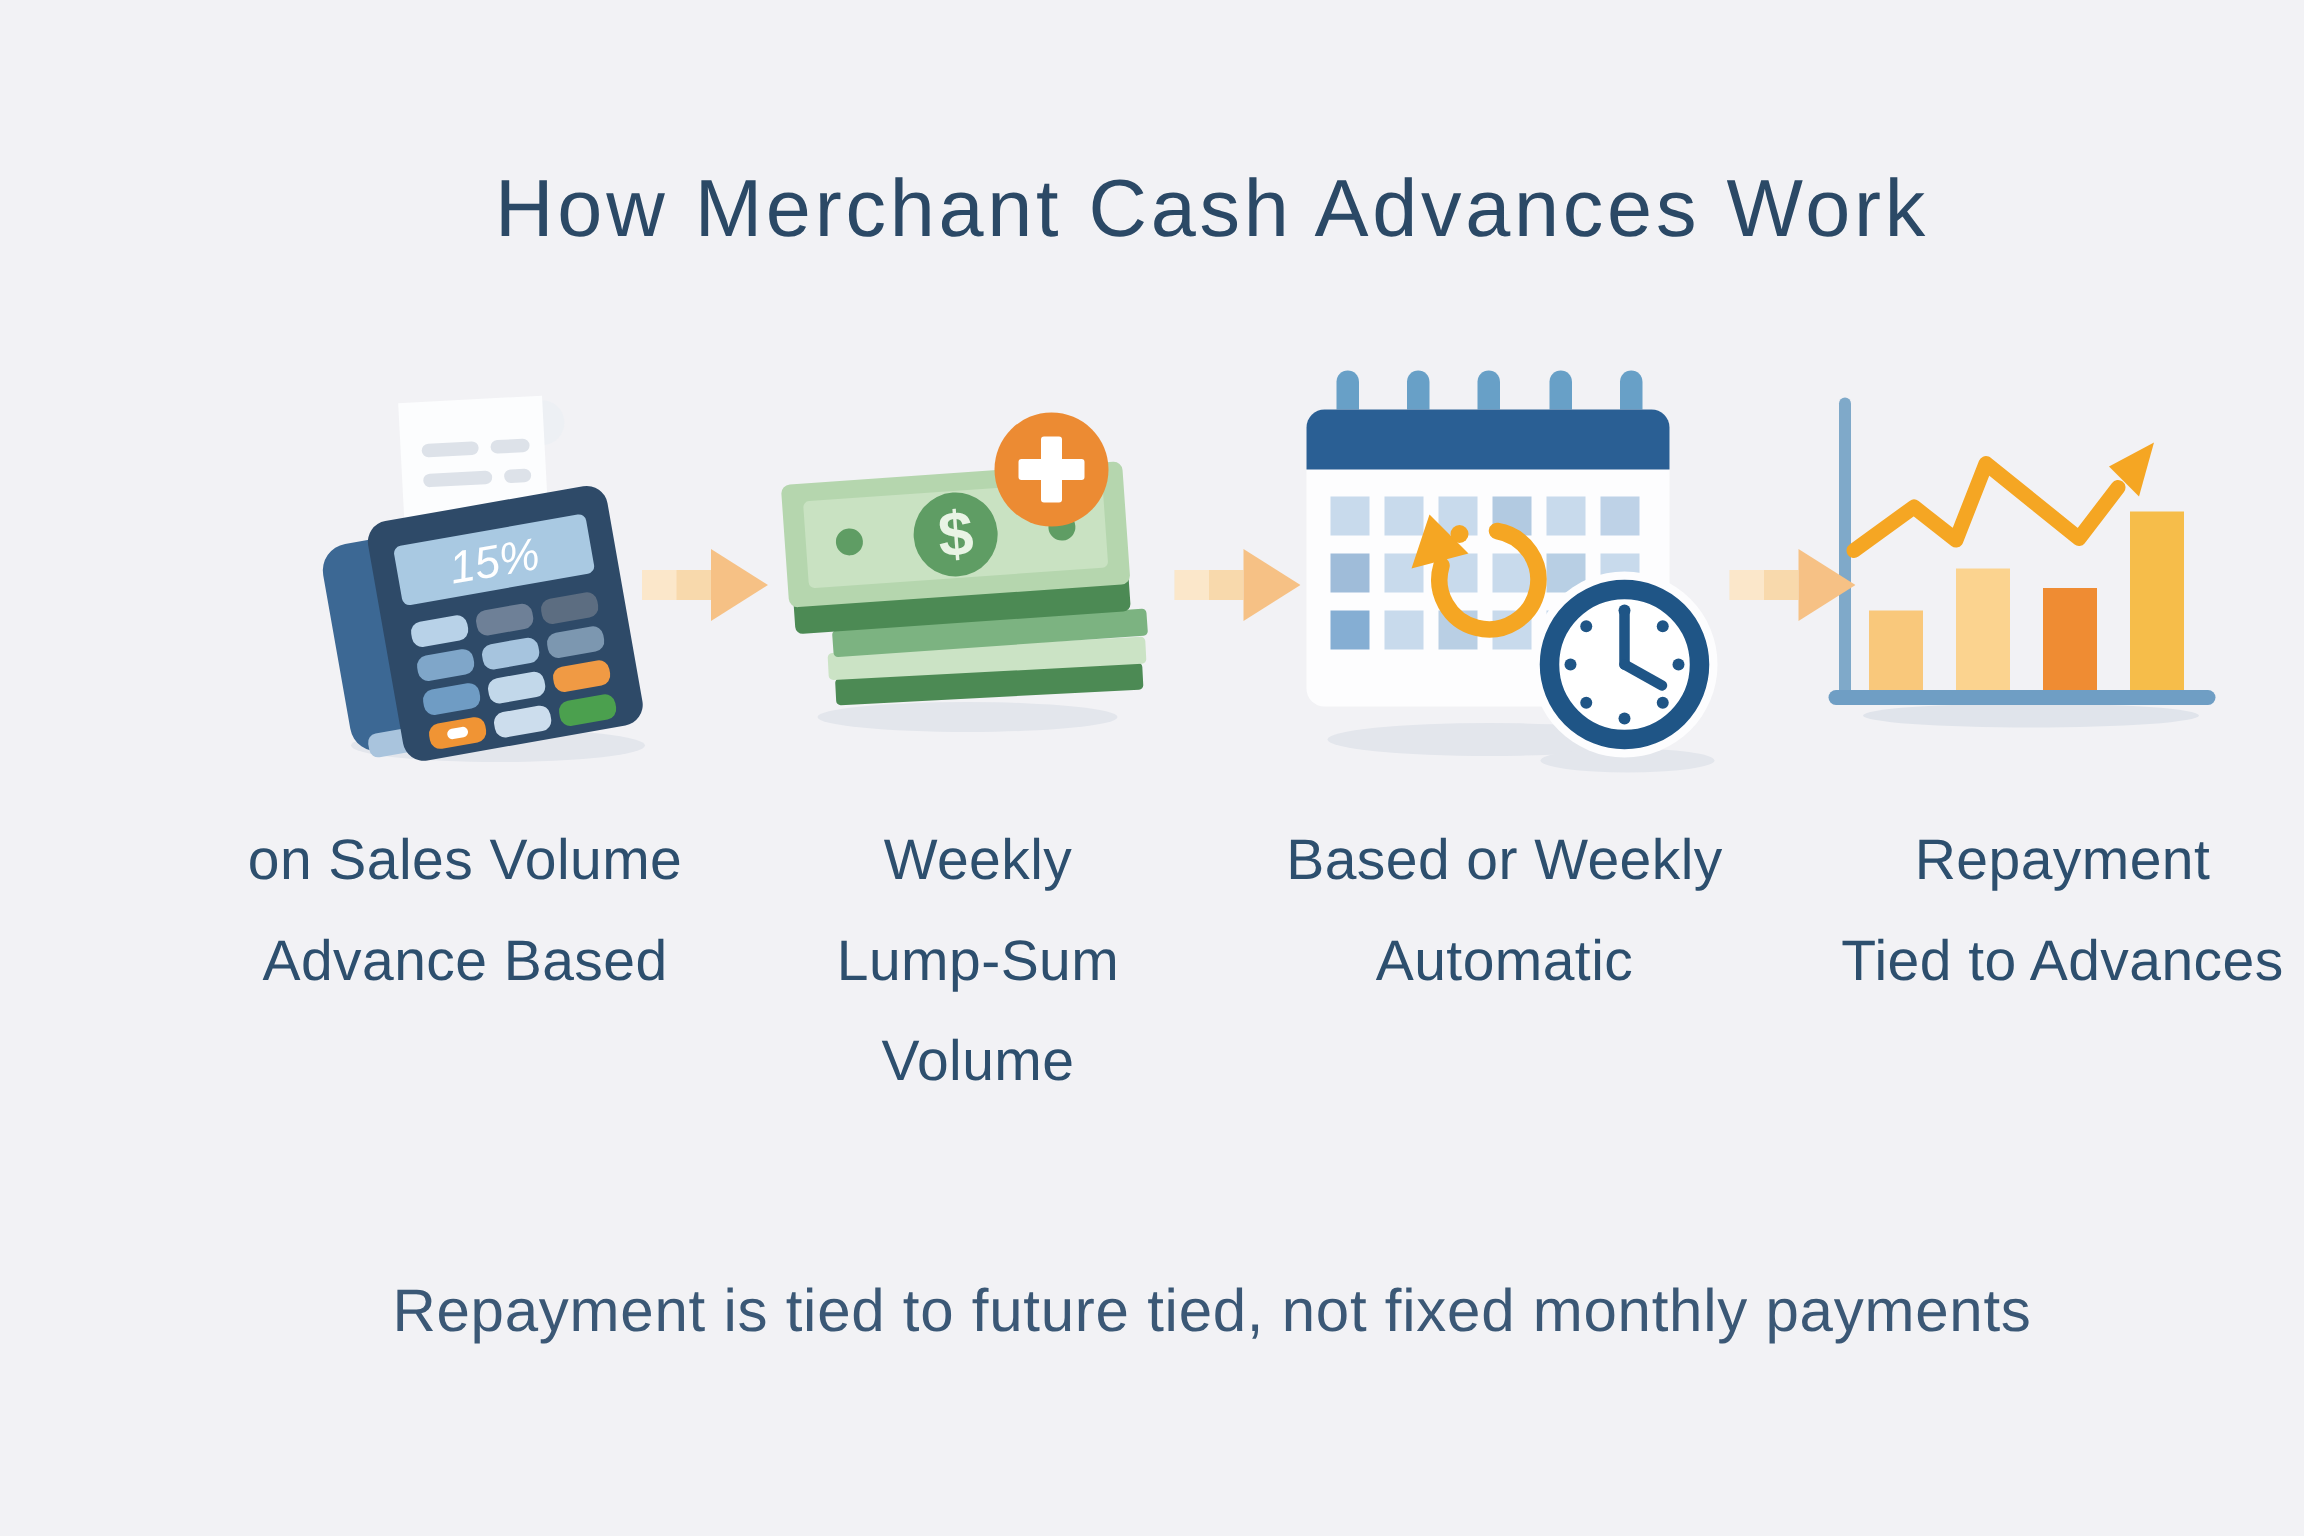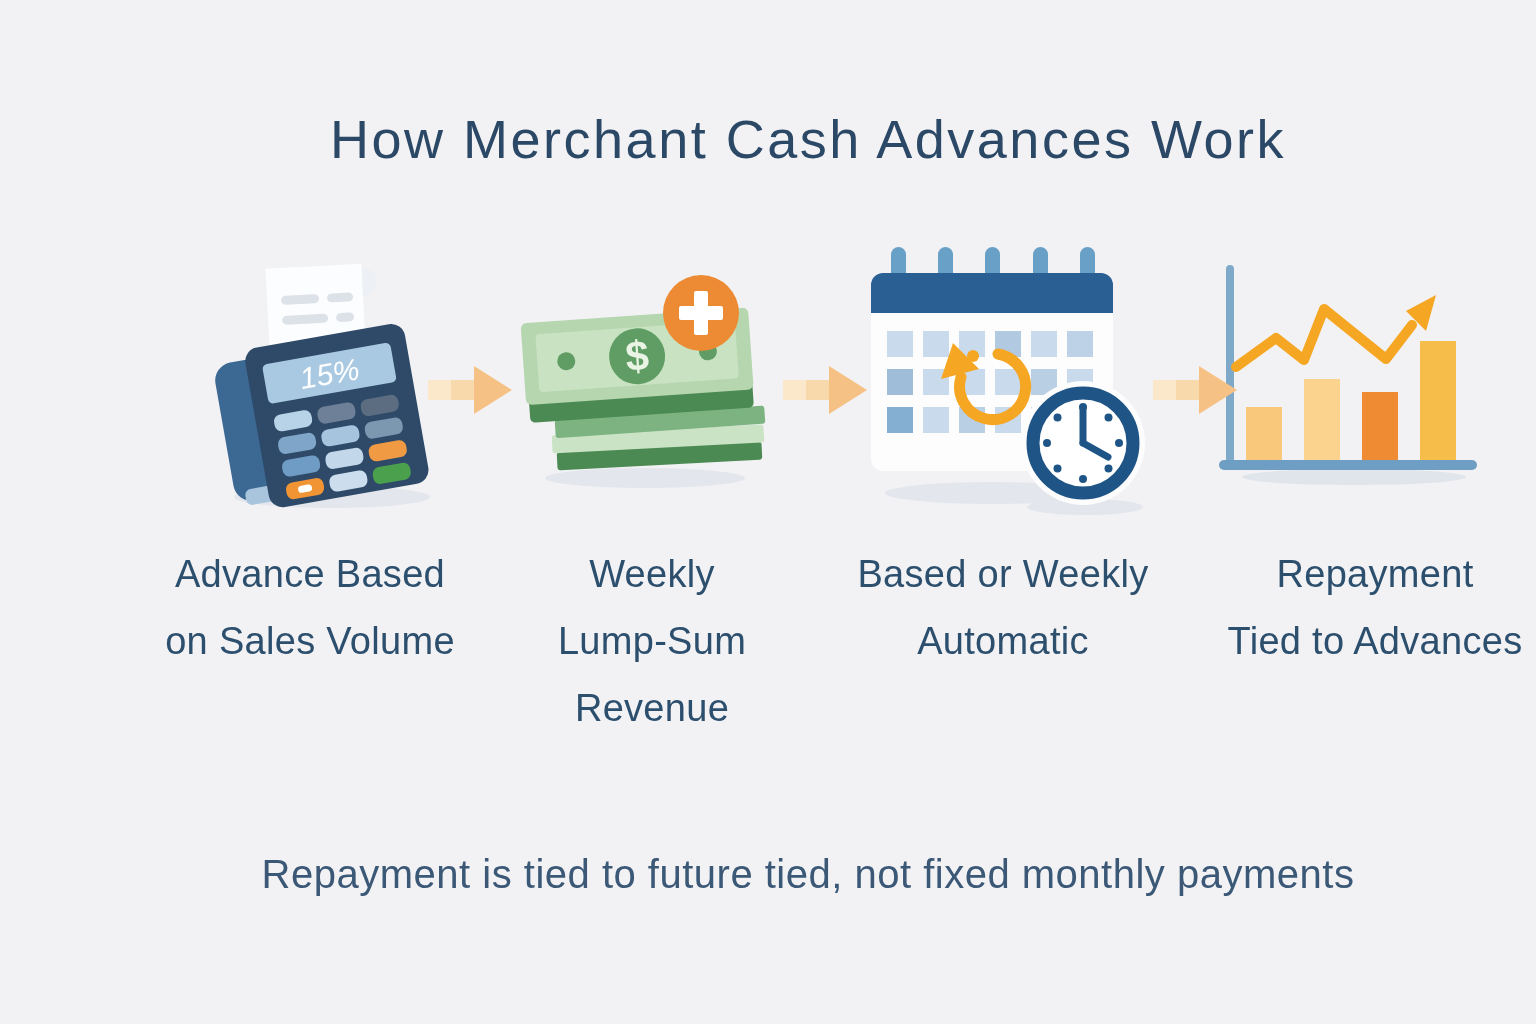--- a/index.html
+++ b/index.html
@@ -124,22 +124,22 @@
             <rect x="182" y="204" width="38" height="17" rx="7" fill="#f09a44"></rect>
             <rect x="94" y="227" width="38" height="17" rx="7" fill="#f09434"></rect>
             <rect x="106" y="232" width="14" height="7" rx="3.5" fill="#ffffff"></rect>
             <rect x="138" y="227" width="38" height="17" rx="7" fill="#ccdded"></rect>
             <rect x="182" y="227" width="38" height="17" rx="7" fill="#4ba04e"></rect>
           </g>
         </g>
       </svg>
     </div>
     <div class="step-label">
+      <span>on Sales Volume</span>
       <span>Advance Based</span>
-      <span>on Sales Volume</span>
     </div>
   </section>
 
   <section class="step step-2">
     <div class="icon-box">
       <svg class="icon-money" width="290" height="225" viewBox="0 0 290 225">
         <ellipse cx="148" cy="209" rx="100" ry="10" fill="#e3e6ec"></ellipse>
         <g>
           <rect x="60" y="178" width="205" height="18" rx="3" fill="#4c8a54" transform="rotate(-3 162 187)"></rect>
           <rect x="55" y="161" width="212" height="18" rx="3" fill="#cbe3c5" transform="rotate(-3 160 170)"></rect>
@@ -157,21 +157,21 @@
         <g>
           <circle cx="204" cy="44" r="38" fill="#ec8b33"></circle>
           <rect x="182" y="37" width="44" height="14" rx="2" fill="#ffffff"></rect>
           <rect x="197" y="22" width="14" height="44" rx="2" fill="#ffffff"></rect>
         </g>
       </svg>
     </div>
     <div class="step-label">
       <span>Weekly</span>
       <span>Lump-Sum</span>
-      <span>Revenue</span>
+      <span>Volume</span>
     </div>
   </section>
 
   <section class="step step-3">
     <div class="icon-box">
       <svg width="300" height="285" viewBox="0 0 300 285">
         <ellipse cx="140" cy="254" rx="108" ry="11" fill="#e3e6ec"></ellipse>
         <ellipse cx="232" cy="268" rx="58" ry="8" fill="#e3e6ec"></ellipse>
         <g>
           <rect x="38" y="8" width="15" height="50" rx="7.5" fill="#68a0c7"></rect>

